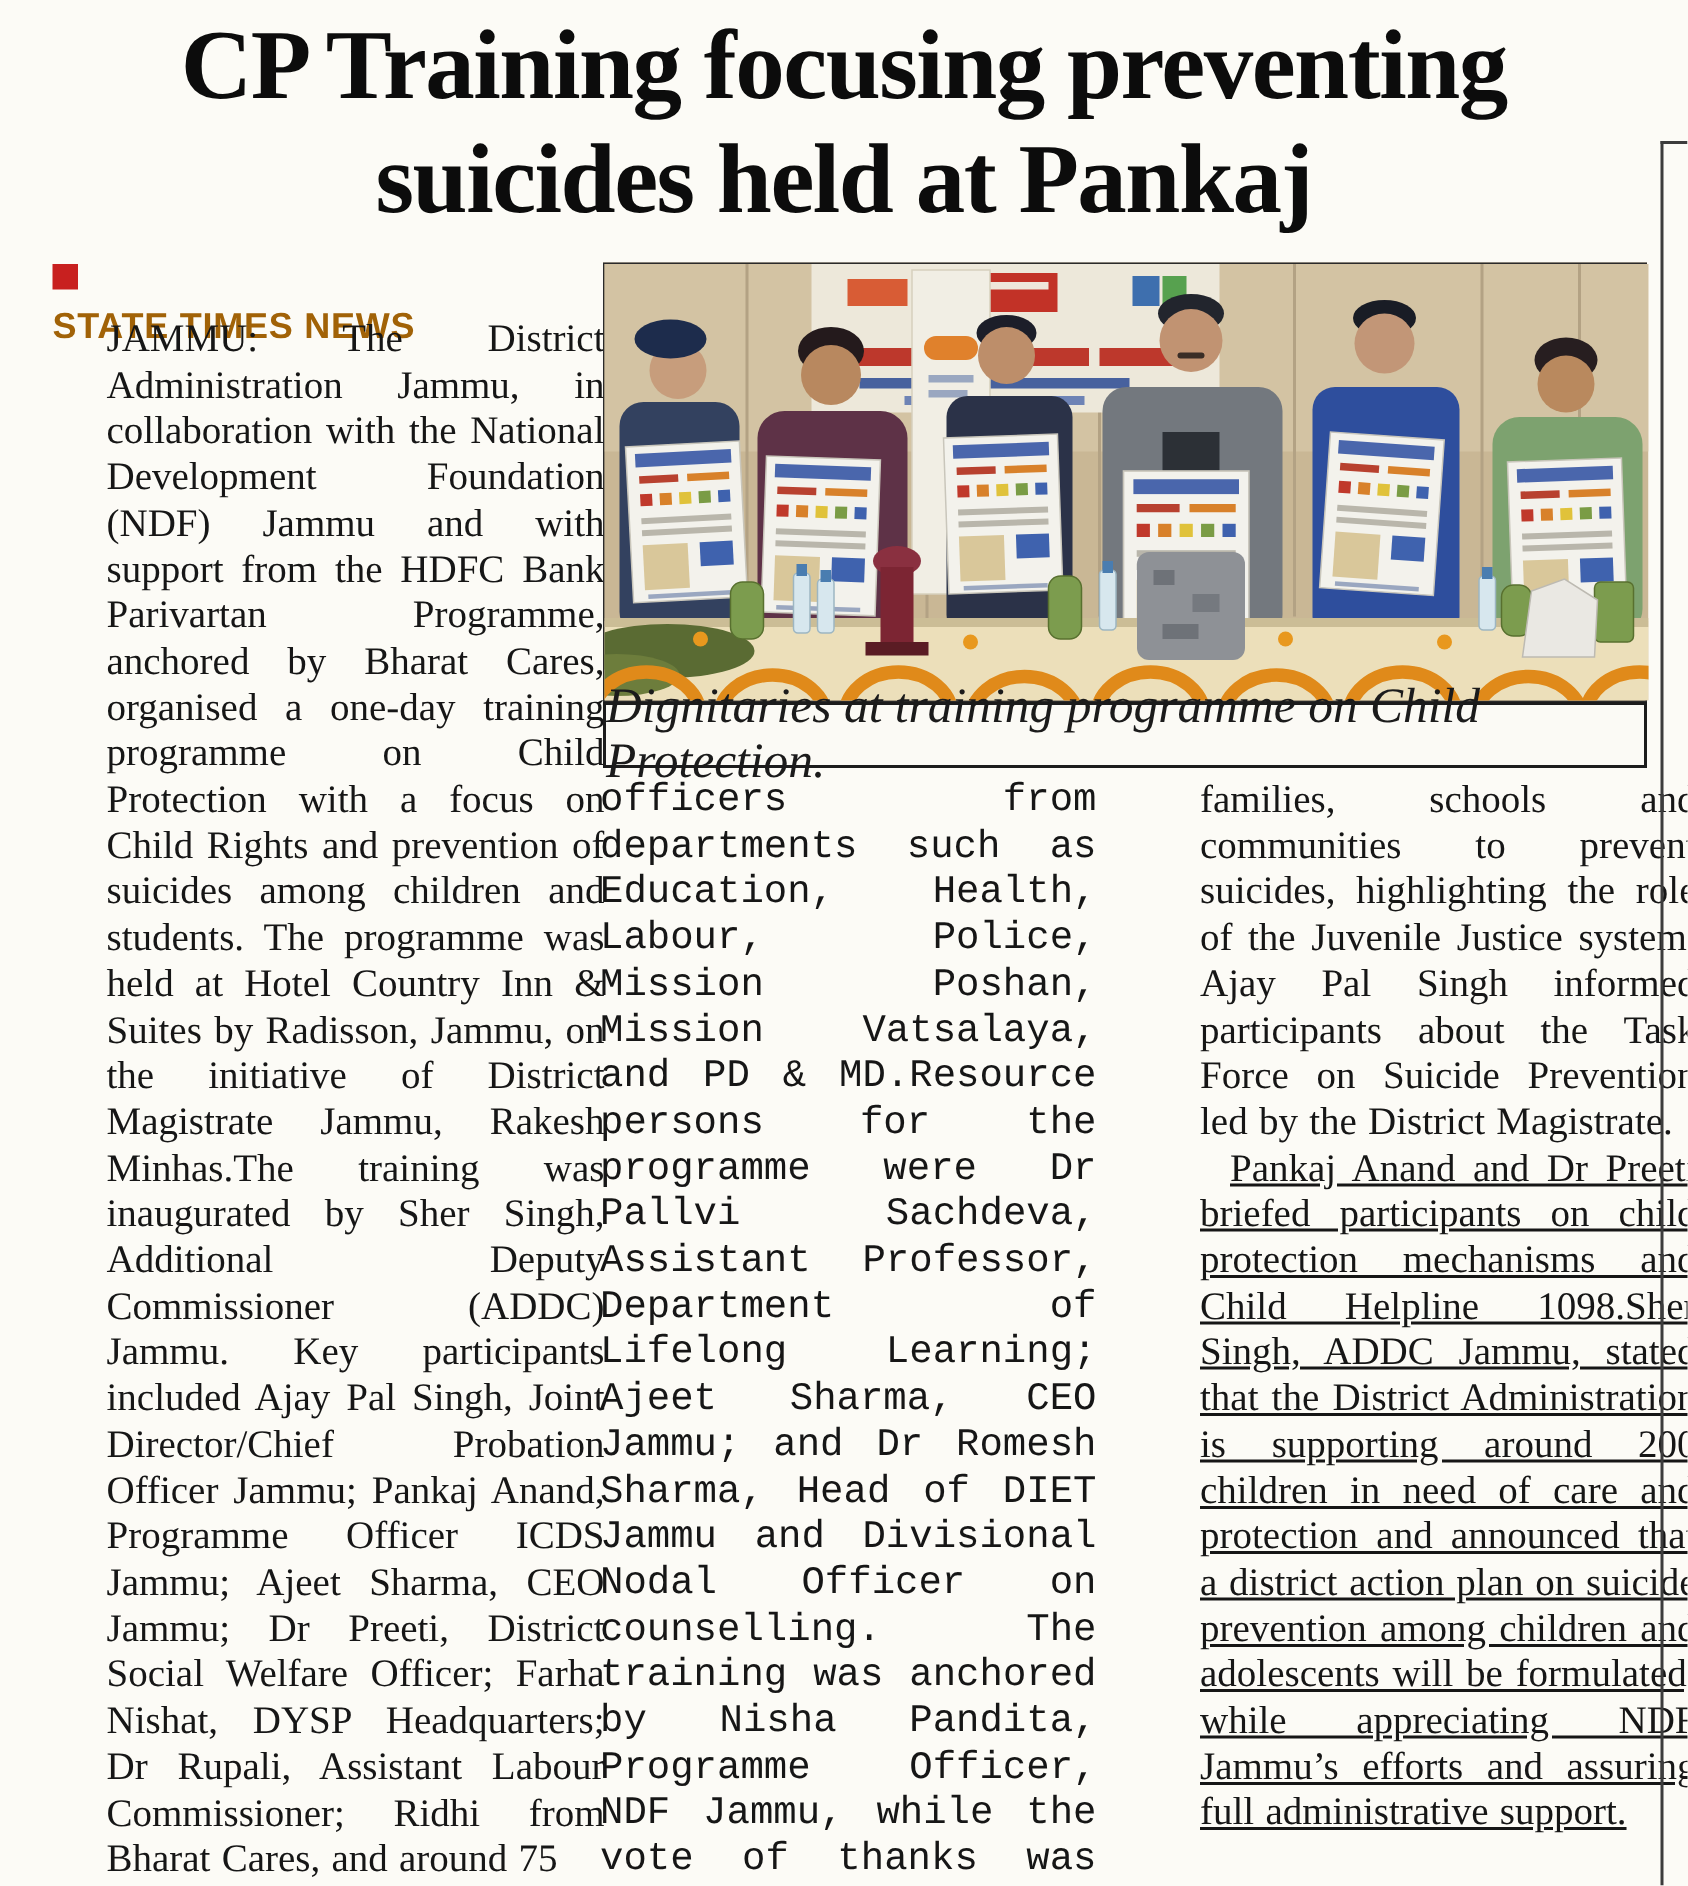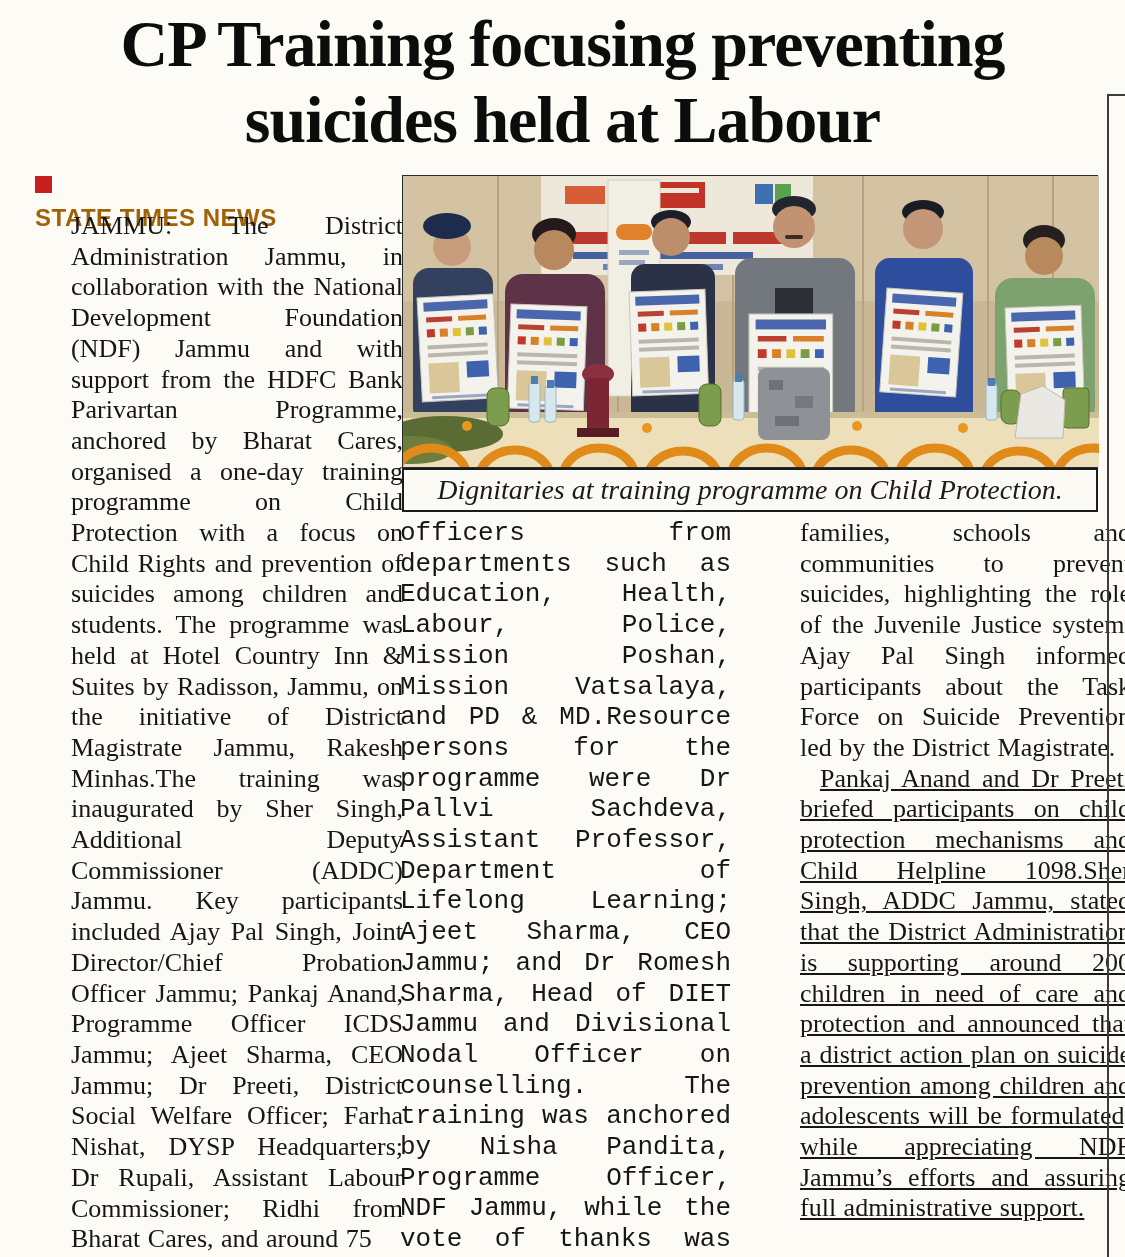--- a/index.html
+++ b/index.html
@@ -38,32 +38,32 @@
   #col3 .para2 { text-indent:20px;text-decoration:underline; }
   .photo-frame {
     position:absolute; left:402px; top:175px; width:696px; height:293px;
     border:1px solid #2a2a2a; background:#c9b795;
   }
   .photo-frame svg { display:block; }
   .caption-box {
     position:absolute; left:402px; top:468px; width:696px; height:44px;
     border:2px solid #1c1c1c;
     display:flex; align-items:center; justify-content:center;
-    font-style:italic; font-size:28px; color:#1b1b1b;
+    font-style:italic; font-size:33px; color:#1b1b1b;
     background:#fbfaf5;
   }
   .vrule { position:absolute; left:1107px; top:94px; width:2px; height:1163px; background:#3c3c3c; }
   .vrule-tick { position:absolute; left:1107px; top:94px; width:18px; height:2px; background:#3c3c3c; }
 </style>
 </head>
 <body>
 
 <h1 class="headline">
   <span>CP Training focusing preventing</span><br>
-  <span>suicides held at Labour</span>
+  <span>suicides held at Pankaj</span>
 </h1>
 
 <div class="byline">
   <span class="bullet" style="background-color: rgb(200, 32, 31);"></span>
   <span>STATE TIMES NEWS</span>
 </div>
 
 <div class="col" id="col1">JAMMU: The District Administration Jammu, in collaboration with the National Development Foundation (NDF) Jammu and with support from the HDFC Bank Parivartan Programme, anchored by Bharat Cares, organised a one-day training programme on Child Protection with a focus on Child Rights and prevention of suicides among children and students. The programme was held at Hotel Country Inn &amp; Suites by Radisson, Jammu, on the initiative of District Magistrate Jammu, Rakesh Minhas.The training was inaugurated by Sher Singh, Additional Deputy Commissioner (ADDC) Jammu. Key participants included Ajay Pal Singh, Joint Director/Chief Probation Officer Jammu; Pankaj Anand, Programme Officer ICDS Jammu; Ajeet Sharma, CEO Jammu; Dr Preeti, District Social Welfare Officer; Farha Nishat, DYSP Headquarters; Dr Rupali, Assistant Labour Commissioner; Ridhi from Bharat Cares, and around 75</div>
 
 <div class="photo-frame">

